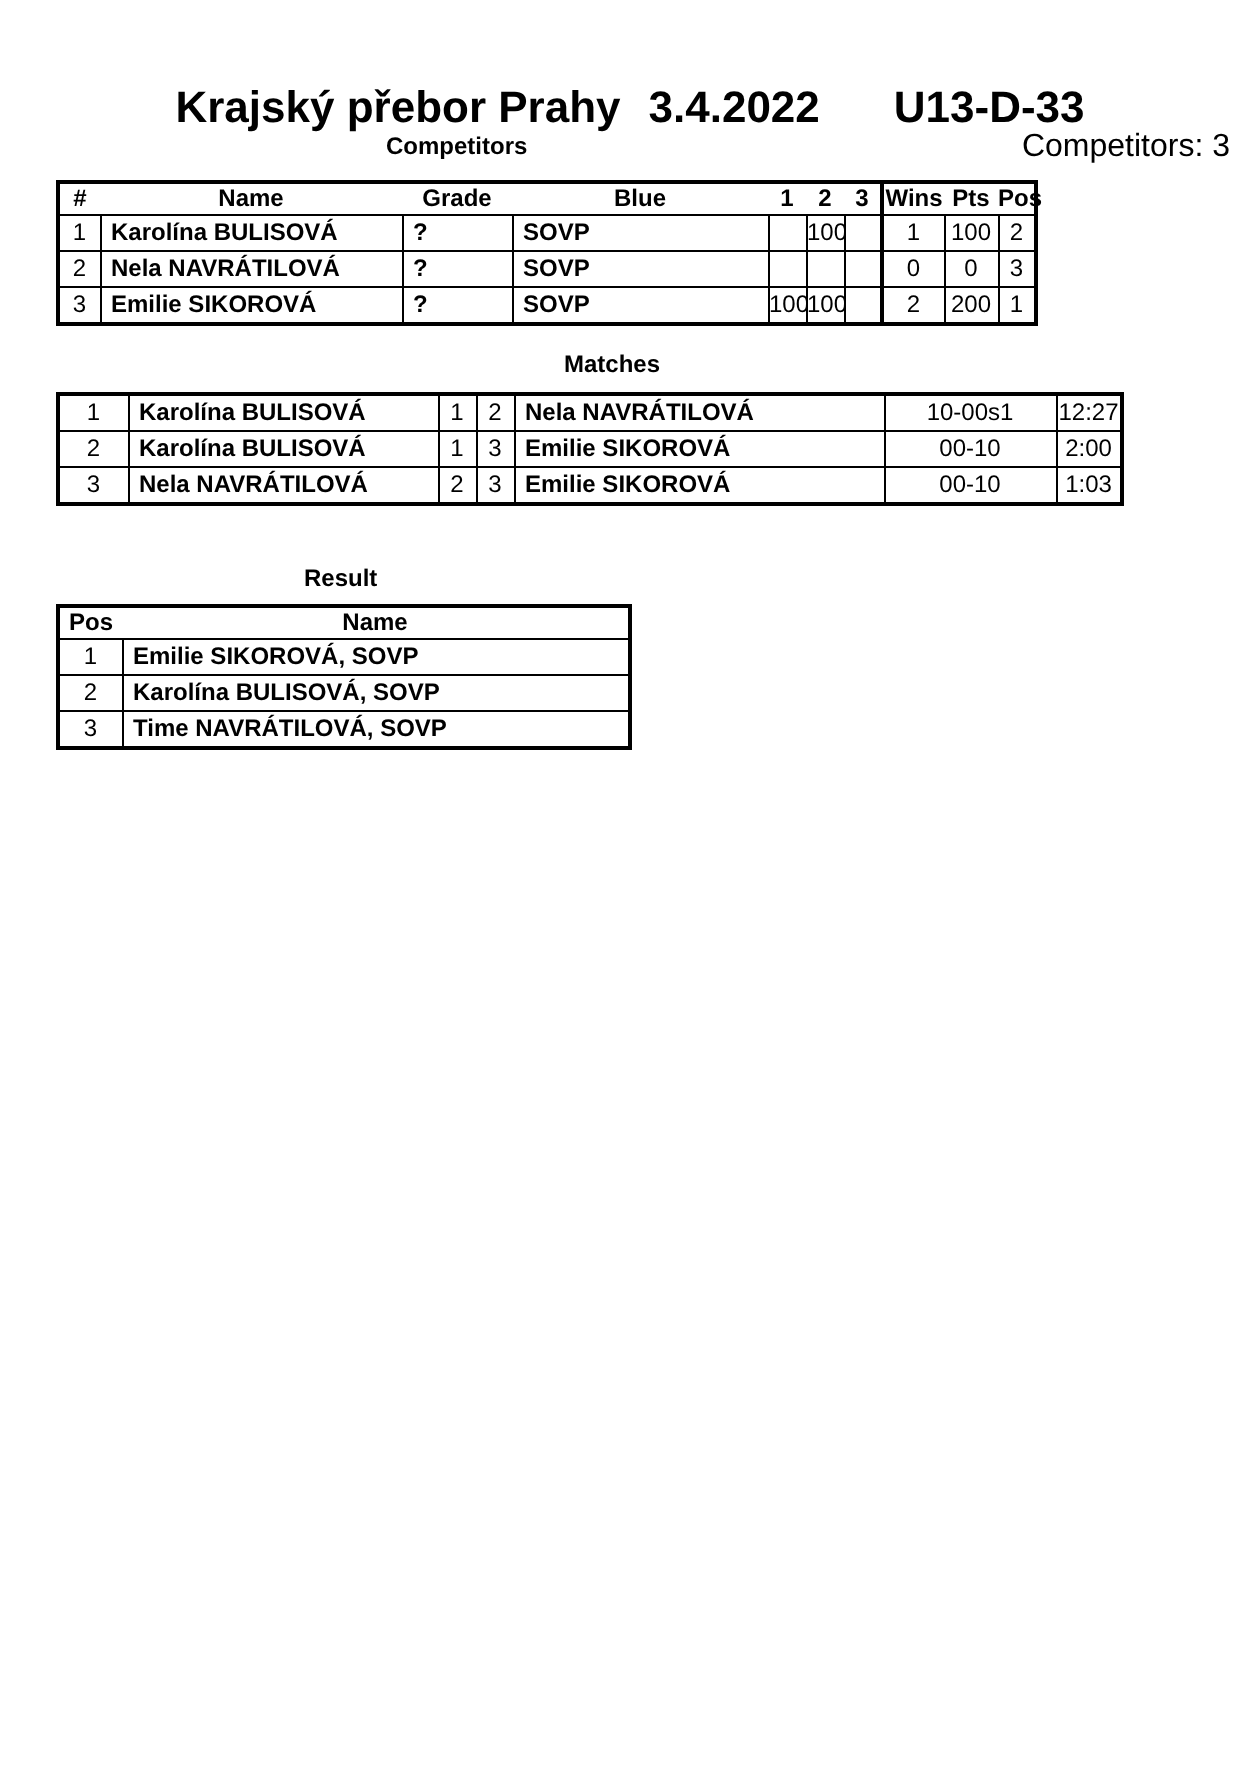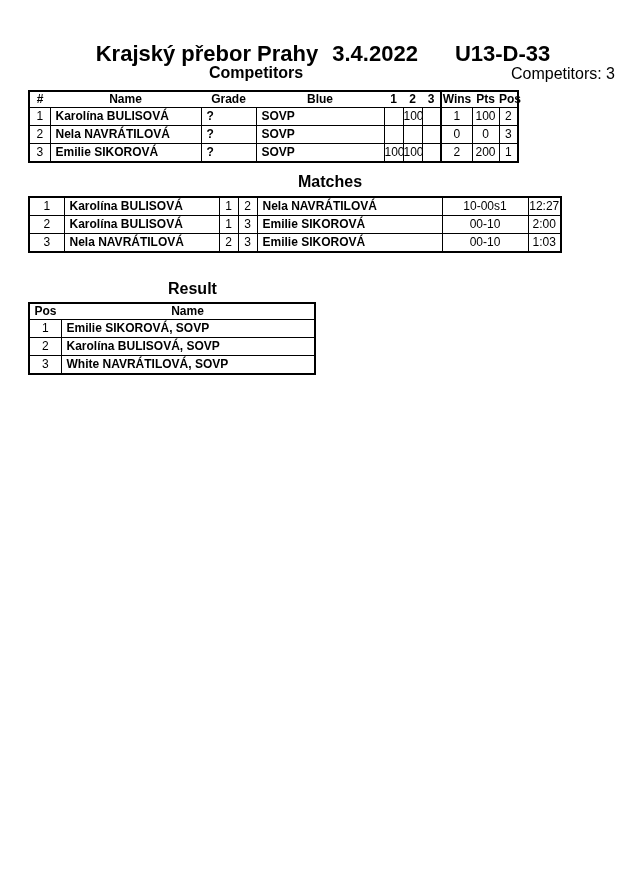--- a/index.html
+++ b/index.html
@@ -4,35 +4,35 @@
 <style>
   html,body { margin:0; padding:0; }
   body {
     width:630px; height:891px;
     background:#ffffff;
     color:#000000;
     font-family:"Liberation Sans", sans-serif;
     position:relative;
     overflow:hidden;
   }
-  .abs { position:absolute;padding-left:16px; }
+  .abs { position:absolute; }
 
   
   .title {
     left:0; right:0; top:42px;
     text-align:center;
     font-size:22px; font-weight:bold;
     white-space:nowrap; line-height:24px;
   }
   .title .t2 { margin-left:14px; }
   .title .t3 { margin-left:37px; }
 
   
   .section-heading {
-    font-size:16px; font-weight:bold; line-height:14px; white-space:nowrap;
+    font-size:12px; font-weight:bold; line-height:14px; white-space:nowrap;
   }
   .competitors-count {
     right:15px; top:68px;
     font-size:16px; line-height:12px;
   }
 
   
   table {
     border-collapse:collapse;
     border:2px solid #000;
@@ -188,16 +188,16 @@
   <tr>
     <td>1</td>
     <td class="left">Emilie SIKOROVÁ, SOVP</td>
   </tr>
   <tr>
     <td>2</td>
     <td class="left">Karolína BULISOVÁ, SOVP</td>
   </tr>
   <tr>
     <td>3</td>
-    <td class="left">White NAVRÁTILOVÁ, SOVP</td>
+    <td class="left">Time NAVRÁTILOVÁ, SOVP</td>
   </tr>
 </tbody>
   </table>
 
 </body></html>

